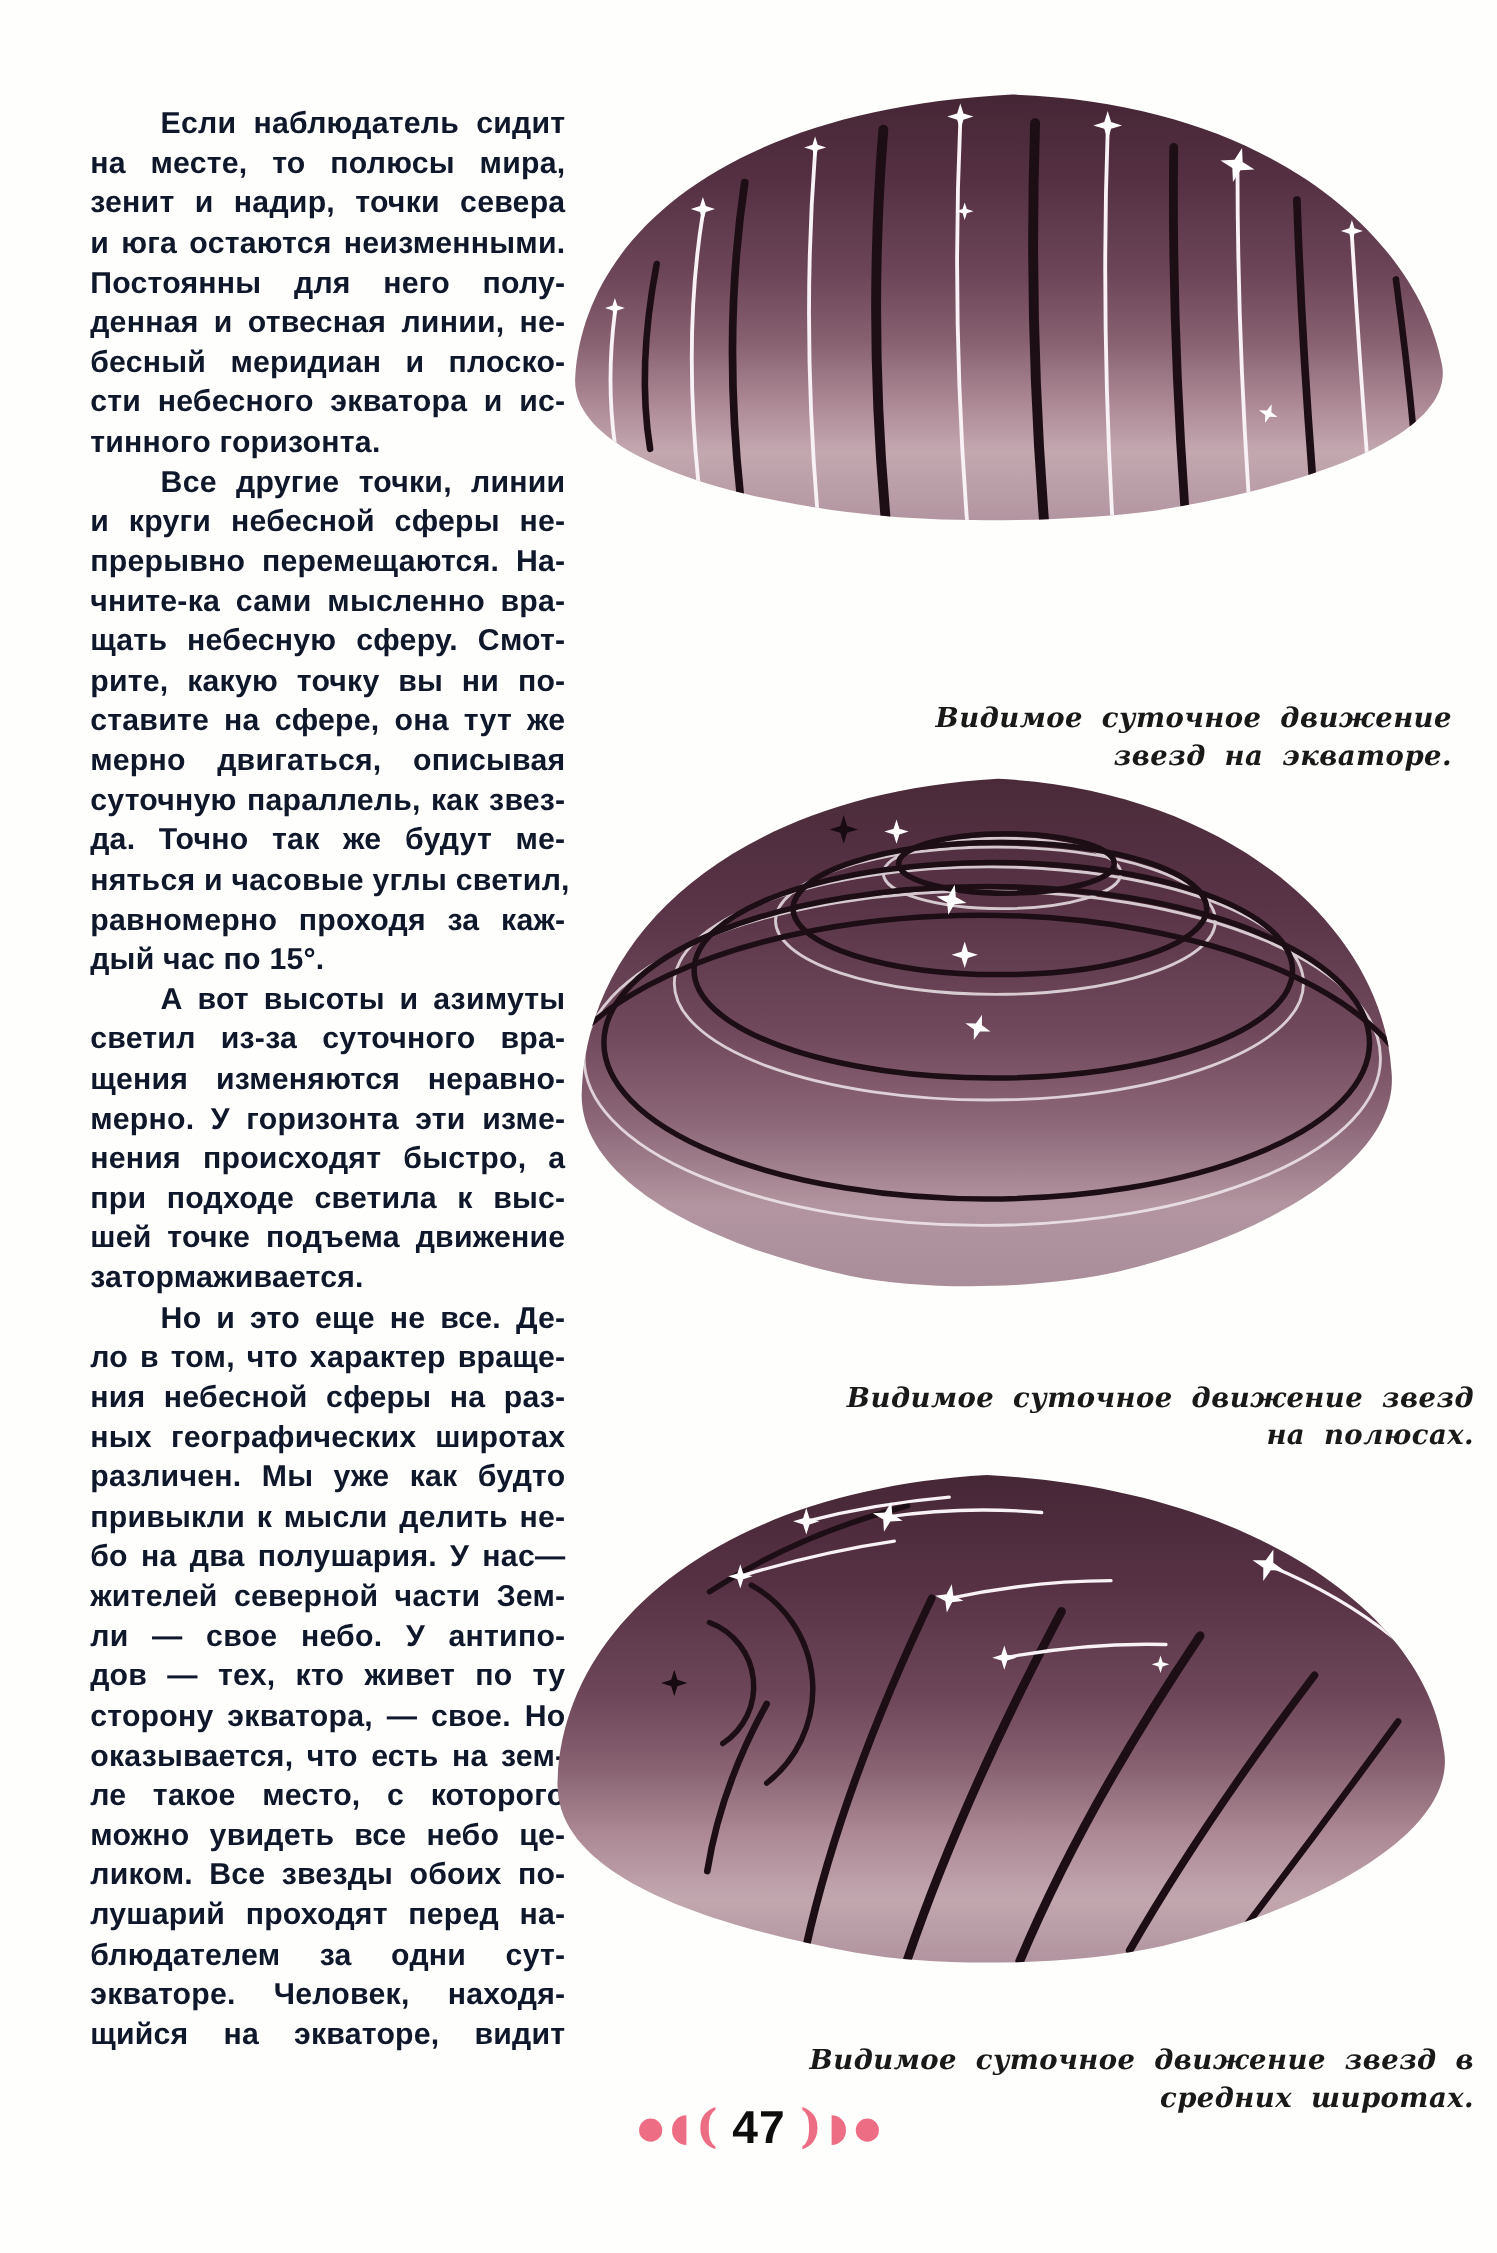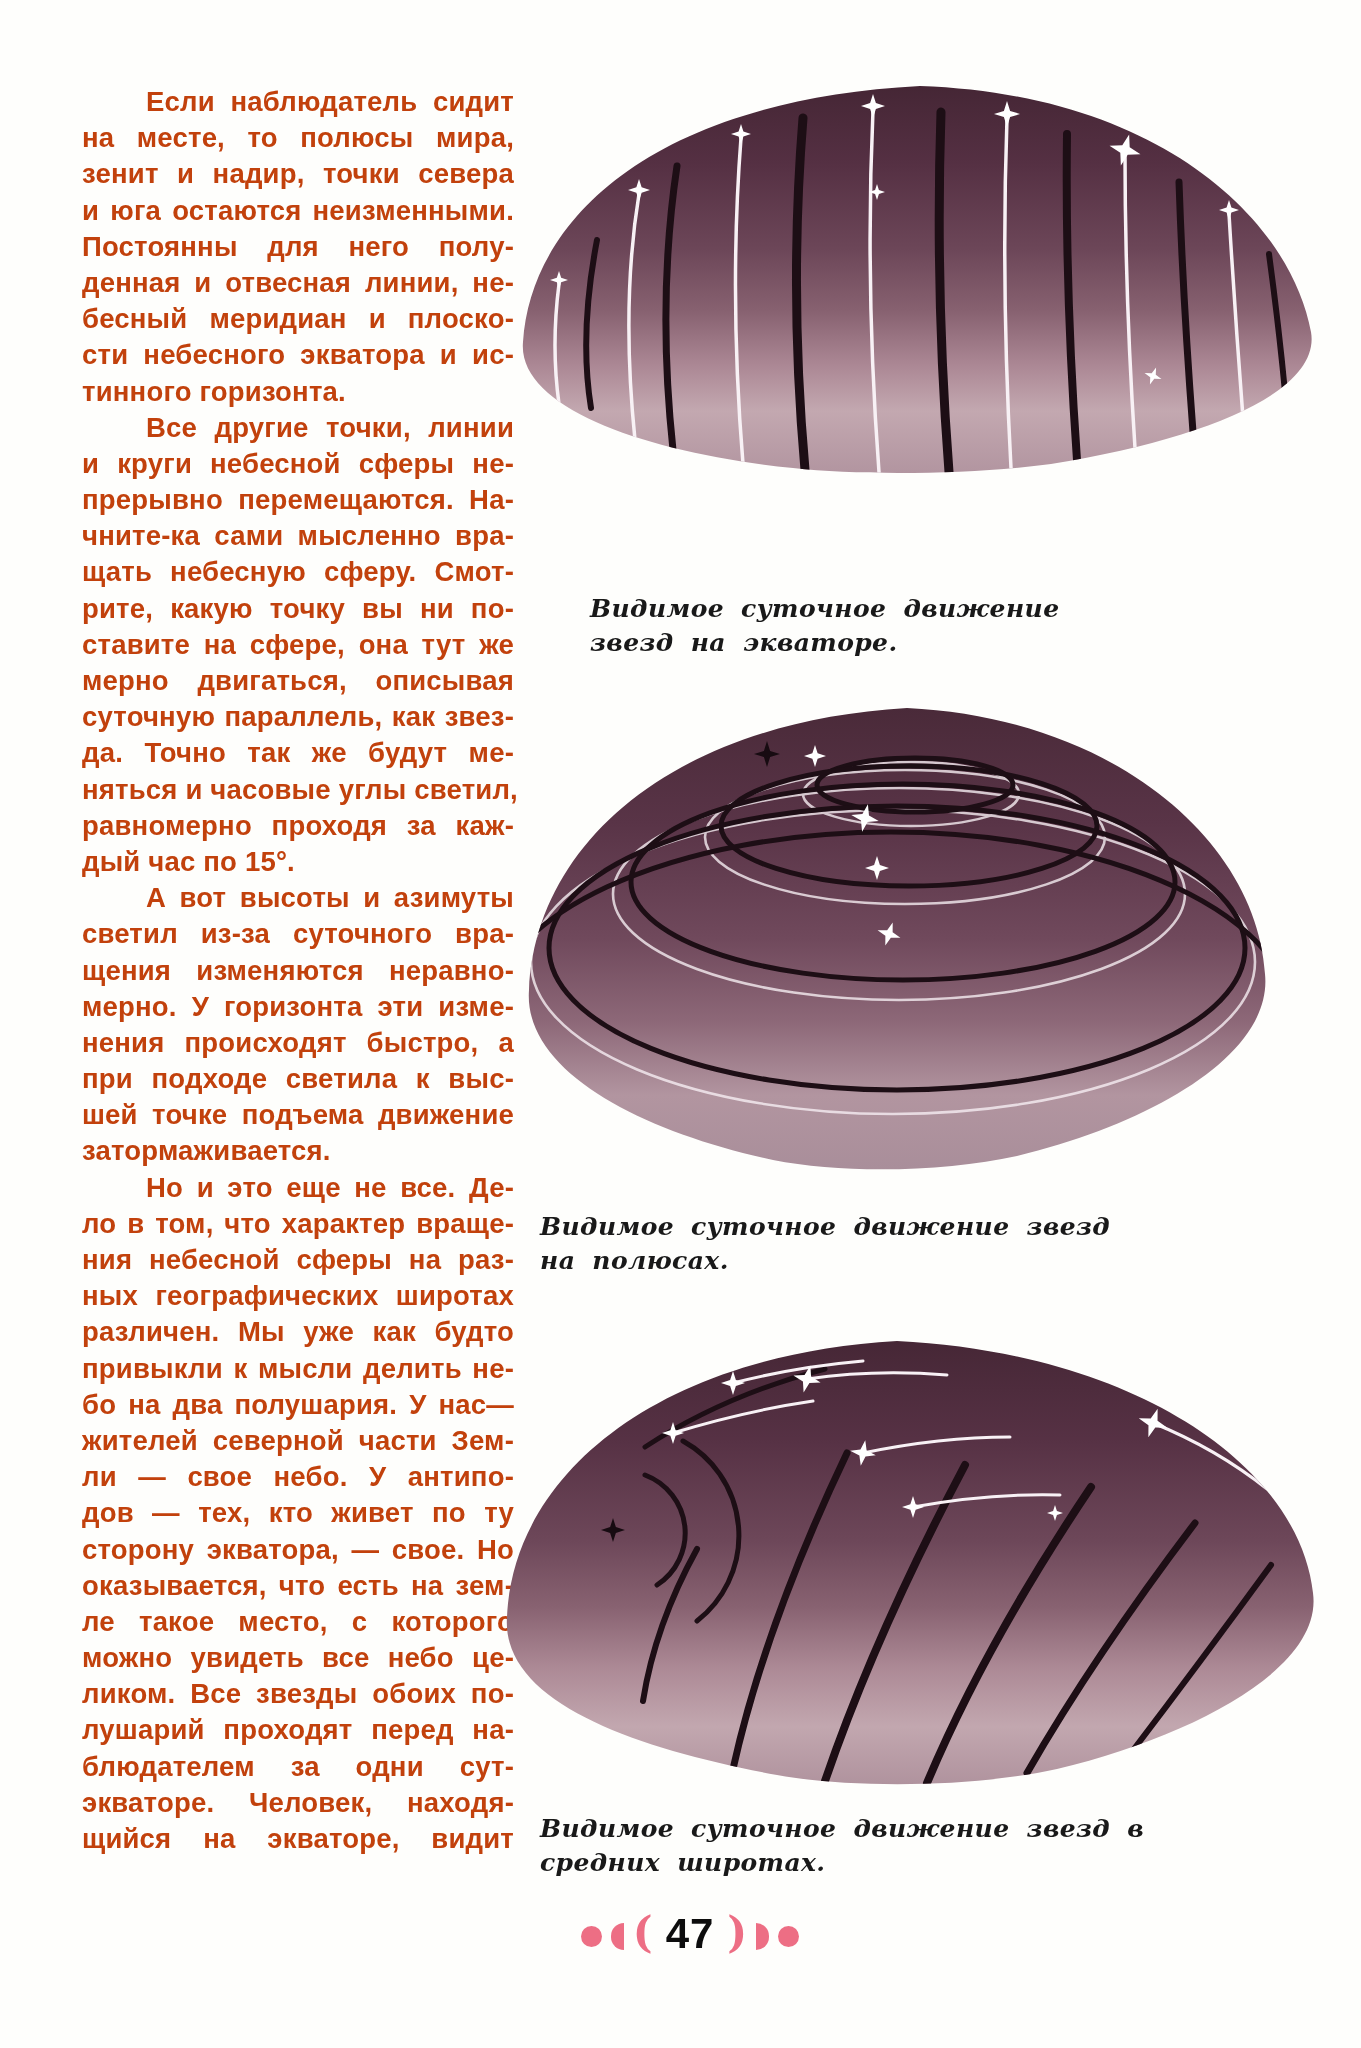--- a/index.html
+++ b/index.html
@@ -2,21 +2,21 @@
 <html><head>
 <meta charset="utf-8">
 <style>
   html,body{margin:0;padding:0;background:#ffffff;}
   .page{
     position:relative;width:1361px;height:2048px;background:#fefefc;
     overflow:hidden;font-family:"Liberation Sans",sans-serif;
   }
   
   .text-column{
-    position:absolute;left:82px;top:84px;width:432px;color:#c2410c;
+    position:absolute;left:82px;top:94px;width:432px;color:#0f172a;
   }
   .tline{
     font-family:"Liberation Sans",sans-serif;
     font-weight:600;
     font-size:27.5px;
     height:36.2px;
     line-height:36.2px;
     text-align:justify;
     text-align-last:justify;
     white-space:nowrap;
@@ -24,22 +24,22 @@
   }
   .tline.indent{padding-left:64px;}
   .tline.lastline{text-align-last:left;}
   
   .figure{position:absolute;}
   .figcaption{
     position:absolute;
     font-family:"DejaVu Serif",serif;
     font-style:italic;font-weight:bold;
     font-size:25px;line-height:34px;
-    color:#191919;text-align:left;
-    word-spacing:8px;letter-spacing:0.4px;
+    color:#191919;text-align:right;
+    word-spacing:8px;letter-spacing:0.4px;margin-top:44px;
   }
   
   .footer{
     position:absolute;left:505px;top:1912px;width:370px;height:48px;
     display:flex;align-items:center;justify-content:center;gap:9px;
   }
   .orn-dot{width:21px;height:21px;border-radius:50%;background:#ed6e84;}
   .orn-half-left{width:13px;height:27px;background:#ed6e84;
     border-radius:14px 0 0 14px;}
   .orn-half-right{width:13px;height:27px;background:#ed6e84;

